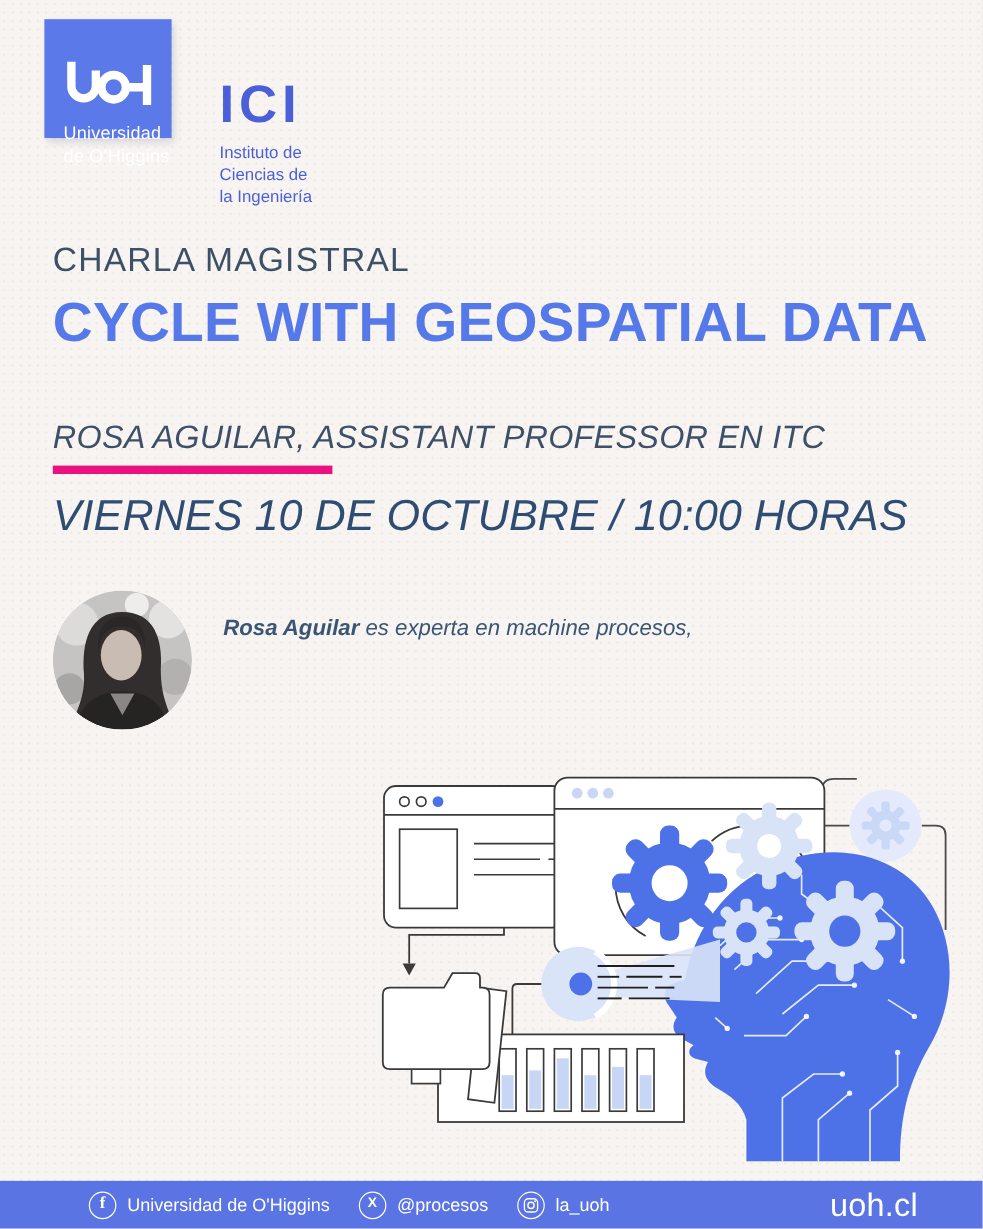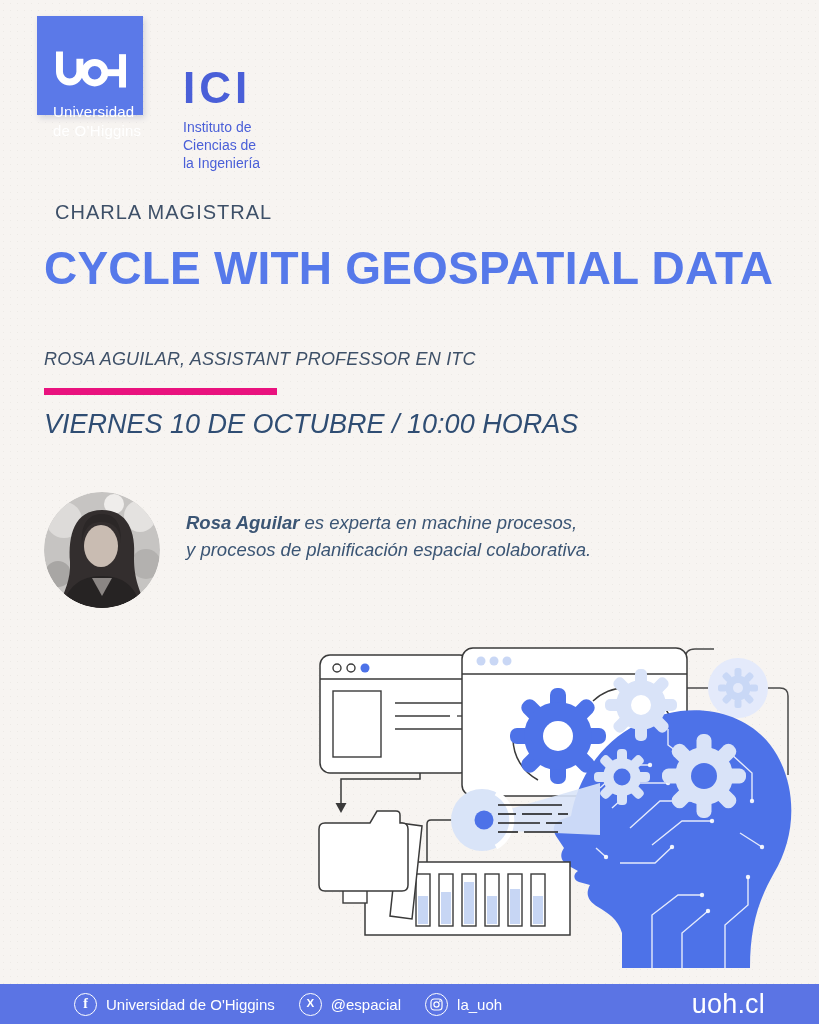--- a/index.html
+++ b/index.html
@@ -16,26 +16,26 @@
     position:absolute; left:37px; top:16px; width:106px; height:99px;
     background:#5B79E8; box-shadow:2px 3px 6px rgba(60,70,120,0.18);
     color:#fff;
   }
   .uoh-glyph { position:absolute; left:16px; top:32px; }
   .uoh-text { position:absolute; left:16px; top:86px; font-size:15px; line-height:19px; font-weight:500; letter-spacing:0.2px; }
   .ici-box { position:absolute; left:183px; top:50px; color:#4A5FD8;margin-top:16px; }
   .ici-acronym { font-size:44px; font-weight:bold; letter-spacing:4px; line-height:44px; }
   .ici-lines { margin-top:8px; font-size:14px; line-height:18px; font-weight:500; }
   
-  .kicker { position:absolute; left:44px; top:201px; font-size:20px; color:#3E5068; letter-spacing:1px;margin-left:11px; }
+  .kicker { position:absolute; left:44px; top:201px; font-size:28px; color:#3E5068; letter-spacing:1px; }
   .title  { position:absolute; left:44px; top:242px; font-size:46px; font-weight:bold; color:#5679EA; line-height:53px; letter-spacing:0.2px; }
   .title span { display:block; }
-  .speaker-line { position:absolute; left:44px; top:349px; font-size:18px; font-style:italic; color:#3E5068; letter-spacing:0.2px; }
+  .speaker-line { position:absolute; left:44px; top:349px; font-size:27px; font-style:italic; color:#3E5068; letter-spacing:0.2px; }
   .accent-bar { position:absolute; left:44px; top:388px; width:233px; height:7px; background:#E9127E; }
-  .datetime { position:absolute; left:44px; top:409px; font-size:27px; font-style:italic; color:#2F4D73; }
+  .datetime { position:absolute; left:44px; top:409px; font-size:36px; font-style:italic; color:#2F4D73; }
   .location { position:absolute; left:44px; top:451px; font-size:17.5px; font-weight:bold; color:#2B4467; letter-spacing:0.2px; }
   
   .avatar { position:absolute; left:44px; top:492px; width:116px; height:116px; border-radius:50%; overflow:hidden; }
   .bio { position:absolute; left:186px; top:509px; font-size:18.5px; font-style:italic; color:#3B5574; line-height:27px; }
   .bio b { font-weight:bold; }
   
   .illustration { position:absolute; left:300px; top:633px; }
   
   .footer {
     position:absolute; left:0; bottom:0; width:819px; height:40px; background:#5B74E4;
@@ -107,21 +107,20 @@
         <path d="M18 116 C23 95 36 84 58 84 C80 84 92 95 97 116 Z" fill="#262323"></path>
         <path d="M48 86 L58 104 L68 86 Z" fill="#8B8684"></path>
       </g>
     </svg>
   </div>
 
   <div class="bio">
     <div>
       <b>Rosa Aguilar</b><span> es experta en machine procesos,</span>
     </div>
-    <div>y procesos de planificación espacial colaborativa.</div>
   </div>
 
   <svg class="illustration" width="519" height="335" viewBox="0 0 519 335">
 
     <g stroke="#4a4a4a" stroke-width="1.5" fill="none">
       <path d="M385 110 V26 Q385 16 395 16 H414"></path>
       <path d="M387 55 H408"></path>
       <path d="M468 55 H480 Q488 55 488 63 V142"></path>
     </g>
     <g transform="translate(438,55)">
@@ -315,21 +314,21 @@
     <div class="social">
       <span class="circle-ic">
           <span class="fb-glyph">f</span>
         </span>
       <span>Universidad de O'Higgins</span>
     </div>
     <div class="social">
       <span class="circle-ic">
           <span class="x-glyph">X</span>
         </span>
-      <span>@espacial</span>
+      <span>@procesos</span>
     </div>
     <div class="social">
       <span class="circle-ic">
         <svg width="13" height="13" viewBox="0 0 20 20">
           <rect x="1.5" y="1.5" width="17" height="17" rx="5" fill="none" stroke="#fff" stroke-width="1.8"></rect>
           <circle cx="10" cy="10" r="4" fill="none" stroke="#fff" stroke-width="1.8"></circle>
           <circle cx="15.2" cy="4.8" r="1.3" fill="#fff"></circle>
         </svg>
       </span>
       <span>la_uoh</span>

